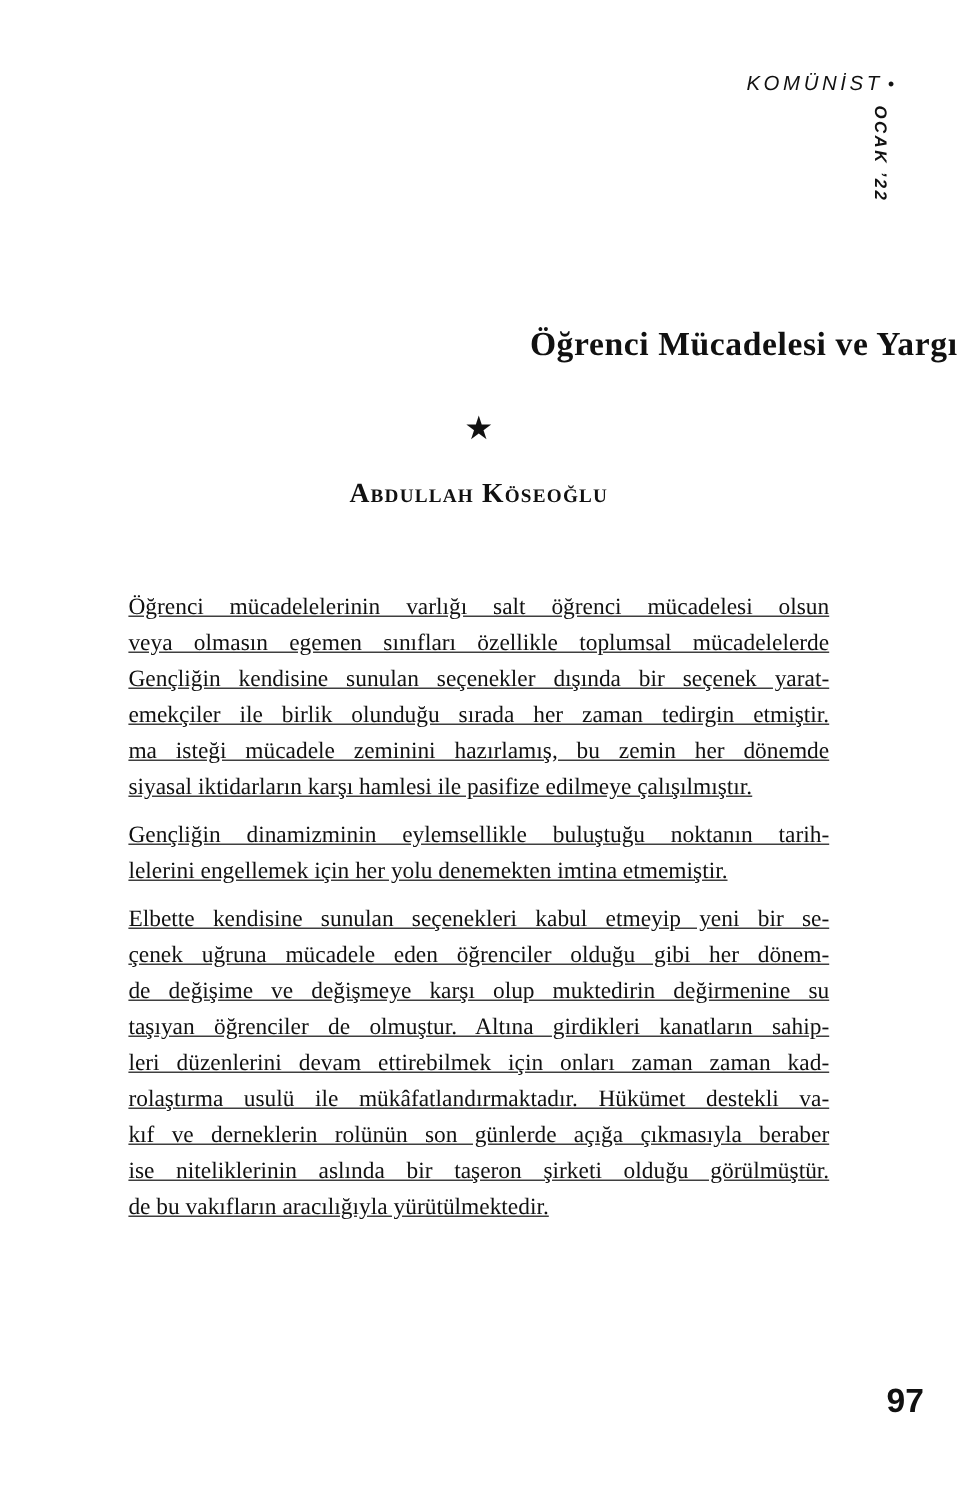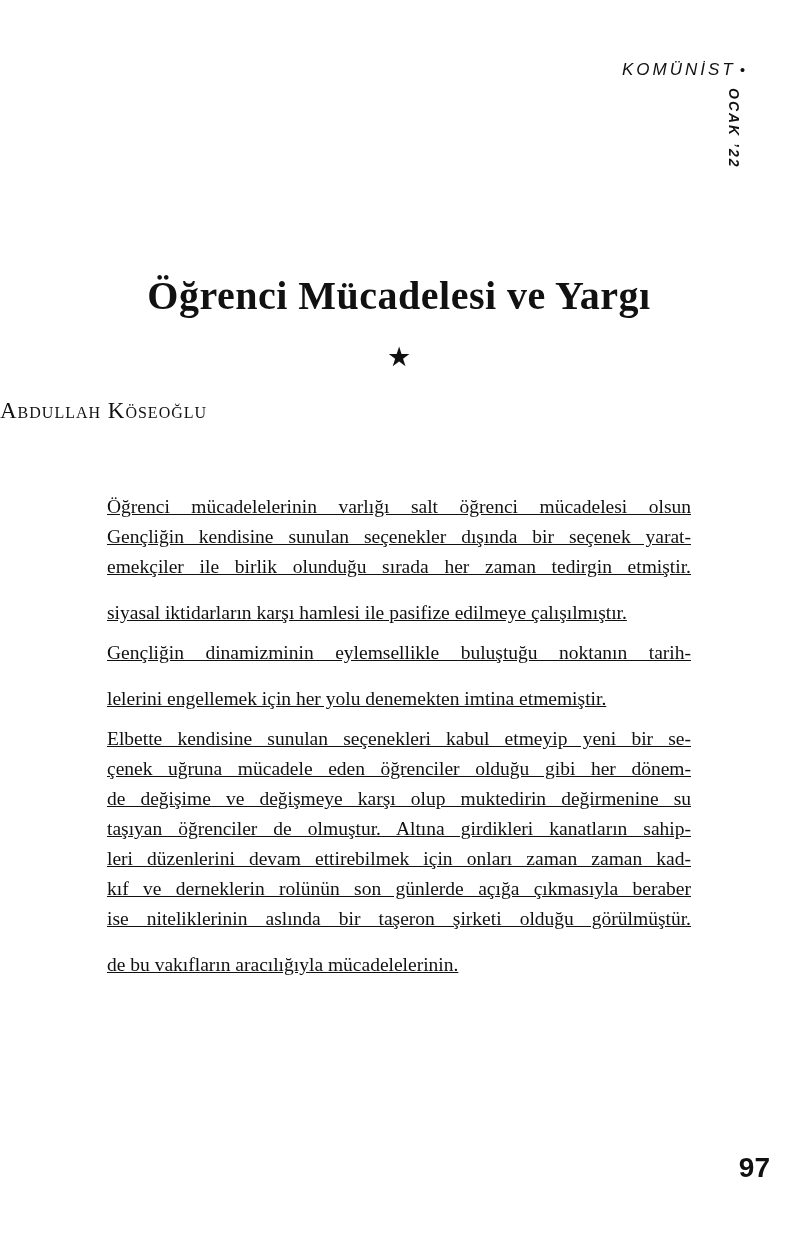--- a/index.html
+++ b/index.html
@@ -30,53 +30,54 @@
     transform: rotate(90deg);
     transform-origin: 0 0;
     font-family: "Liberation Sans", sans-serif;
     font-weight: bold; font-style: italic;
     font-size: 14px; letter-spacing: 2px;
     white-space: nowrap;
   }
   .article-title {
     position: absolute;
     top: 272px; left: 0; width: 100%;
-    text-align: center;
-    font-size: 40px; font-weight: bold;
+    text-align: right;
+    font-size: 28px; font-weight: bold;
     letter-spacing: 0.5px;
   }
   .star-divider {
     position: absolute;
     top: 344px; left: 0; width: 100%;
     text-align: center;
     font-size: 27px;
     line-height: 1;
   }
   .article-author {
     position: absolute;
     top: 398px; left: 0; width: 100%;
+    text-align: center;
     font-variant: small-caps;
-    font-weight: normal;
+    font-weight: bold;
     font-size: 23px;
     letter-spacing: 1px;
   }
   .article-body {
     position: absolute;
     top: 492px; left: 107px; width: 584px;
     font-size: 19.5px;
     line-height: 30px;
     text-decoration: underline;
   }
   .paragraph { margin: 0 0 10px 0; }
   .line {
     text-align: justify;
     text-align-last: justify;
     white-space: normal;
   }
-  .line.last { text-align-last: left; margin-top: 16px; }
+  .line.last { text-align-last: left; }
   .page-number {
     position: absolute;
     top: 1152px; right: 28px;
     font-family: "Liberation Sans", sans-serif;
     font-weight: bold;
     font-size: 28px;
   }
 </style>
 </head>
 <body>
@@ -91,35 +92,38 @@
 
   <h1 class="article-title" style="margin:0;">Öğrenci Mücadelesi ve Yargı</h1>
 
   <div class="star-divider">★</div>
 
   <div class="article-author">Abdullah Köseoğlu</div>
 
   <div class="article-body">
       <div class="paragraph">
         <div class="line">Öğrenci mücadelelerinin varlığı salt öğrenci mücadelesi olsun</div>
+        <div class="line">veya olmasın egemen sınıfları özellikle toplumsal mücadelelerde</div>
         <div class="line">Gençliğin kendisine sunulan seçenekler dışında bir seçenek yarat-</div>
         <div class="line">emekçiler ile birlik olunduğu sırada her zaman tedirgin etmiştir.</div>
+        <div class="line">ma isteği mücadele zeminini hazırlamış, bu zemin her dönemde</div>
         <div class="line last">siyasal iktidarların karşı hamlesi ile pasifize edilmeye çalışılmıştır.</div>
       </div>
       <div class="paragraph">
         <div class="line">Gençliğin dinamizminin eylemsellikle buluştuğu noktanın tarih-</div>
         <div class="line last">lelerini engellemek için her yolu denemekten imtina etmemiştir.</div>
       </div>
       <div class="paragraph">
         <div class="line">Elbette kendisine sunulan seçenekleri kabul etmeyip yeni bir se-</div>
         <div class="line">çenek uğruna mücadele eden öğrenciler olduğu gibi her dönem-</div>
         <div class="line">de değişime ve değişmeye karşı olup muktedirin değirmenine su</div>
         <div class="line">taşıyan öğrenciler de olmuştur. Altına girdikleri kanatların sahip-</div>
         <div class="line">leri düzenlerini devam ettirebilmek için onları zaman zaman kad-</div>
+        <div class="line">rolaştırma usulü ile mükâfatlandırmaktadır. Hükümet destekli va-</div>
         <div class="line">kıf ve derneklerin rolünün son günlerde açığa çıkmasıyla beraber</div>
         <div class="line">ise niteliklerinin aslında bir taşeron şirketi olduğu görülmüştür.</div>
-        <div class="line last">de bu vakıfların aracılığıyla mücadelelerinin.</div>
+        <div class="line last">de bu vakıfların aracılığıyla yürütülmektedir.</div>
       </div>
     </div>
 
   <div class="page-number">97</div>
 
 </div>
 
 </body></html>

